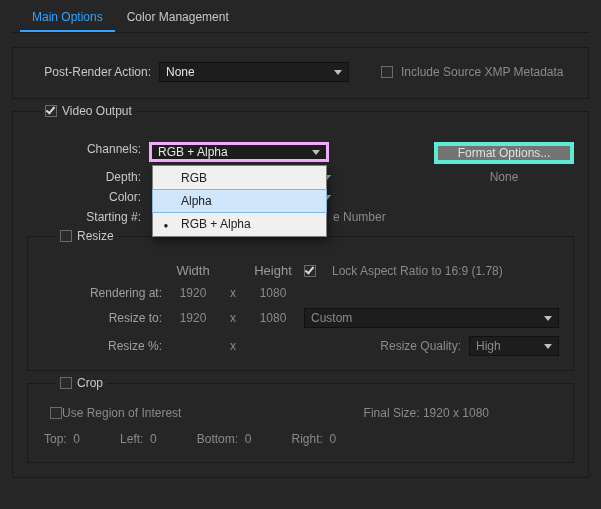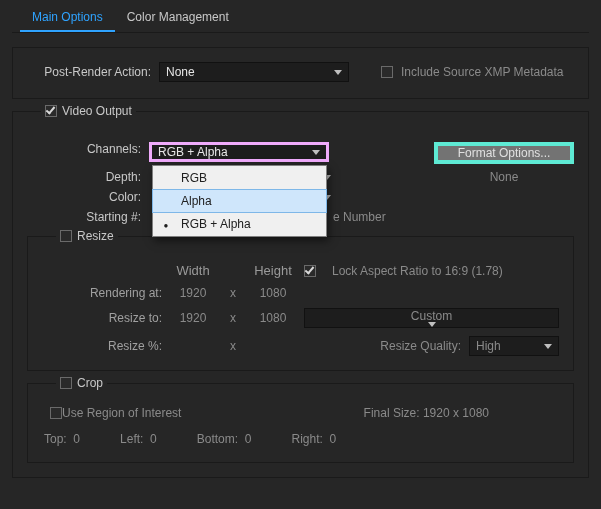--- a/index.html
+++ b/index.html
@@ -259,21 +259,21 @@
         <div class="glabel">Rendering at:</div>
         <div class="dim" style="text-align:center">1920</div>
         <div class="dim" style="text-align:center">x</div>
         <div class="dim" style="text-align:center">1080</div>
         <div></div>
 
         <div class="glabel">Resize to:</div>
         <div class="dim" style="text-align:center">1920</div>
         <div class="dim" style="text-align:center">x</div>
         <div class="dim" style="text-align:center">1080</div>
-        <div class="dropdown" style="width:100%;flex-direction:column;">
+        <div class="dropdown" style="width:100%;">
           <span class="dd-text dim">Custom</span>
           <span class="dd-caret"></span>
         </div>
 
         <div class="glabel">Resize %:</div>
         <div></div>
         <div class="dim" style="text-align:center">x</div>
         <div></div>
         <div style="display:flex;justify-content:flex-end;align-items:center;gap:8px;">
           <span class="dim">Resize Quality:</span>

